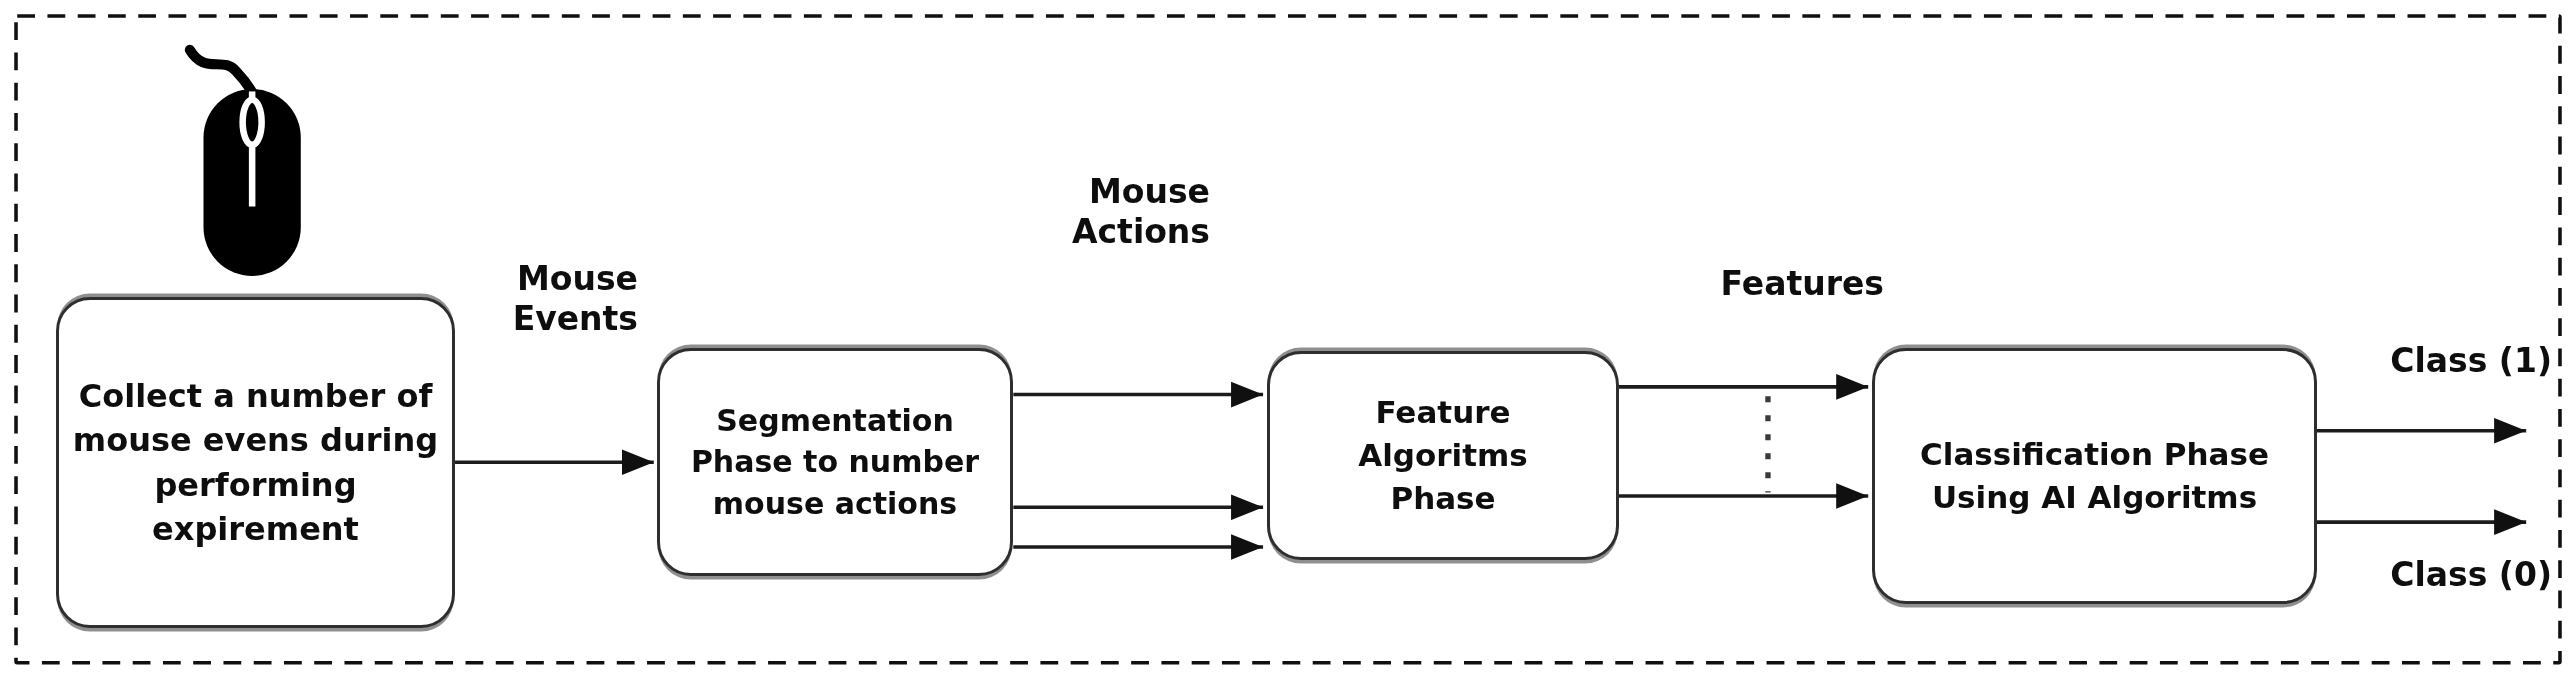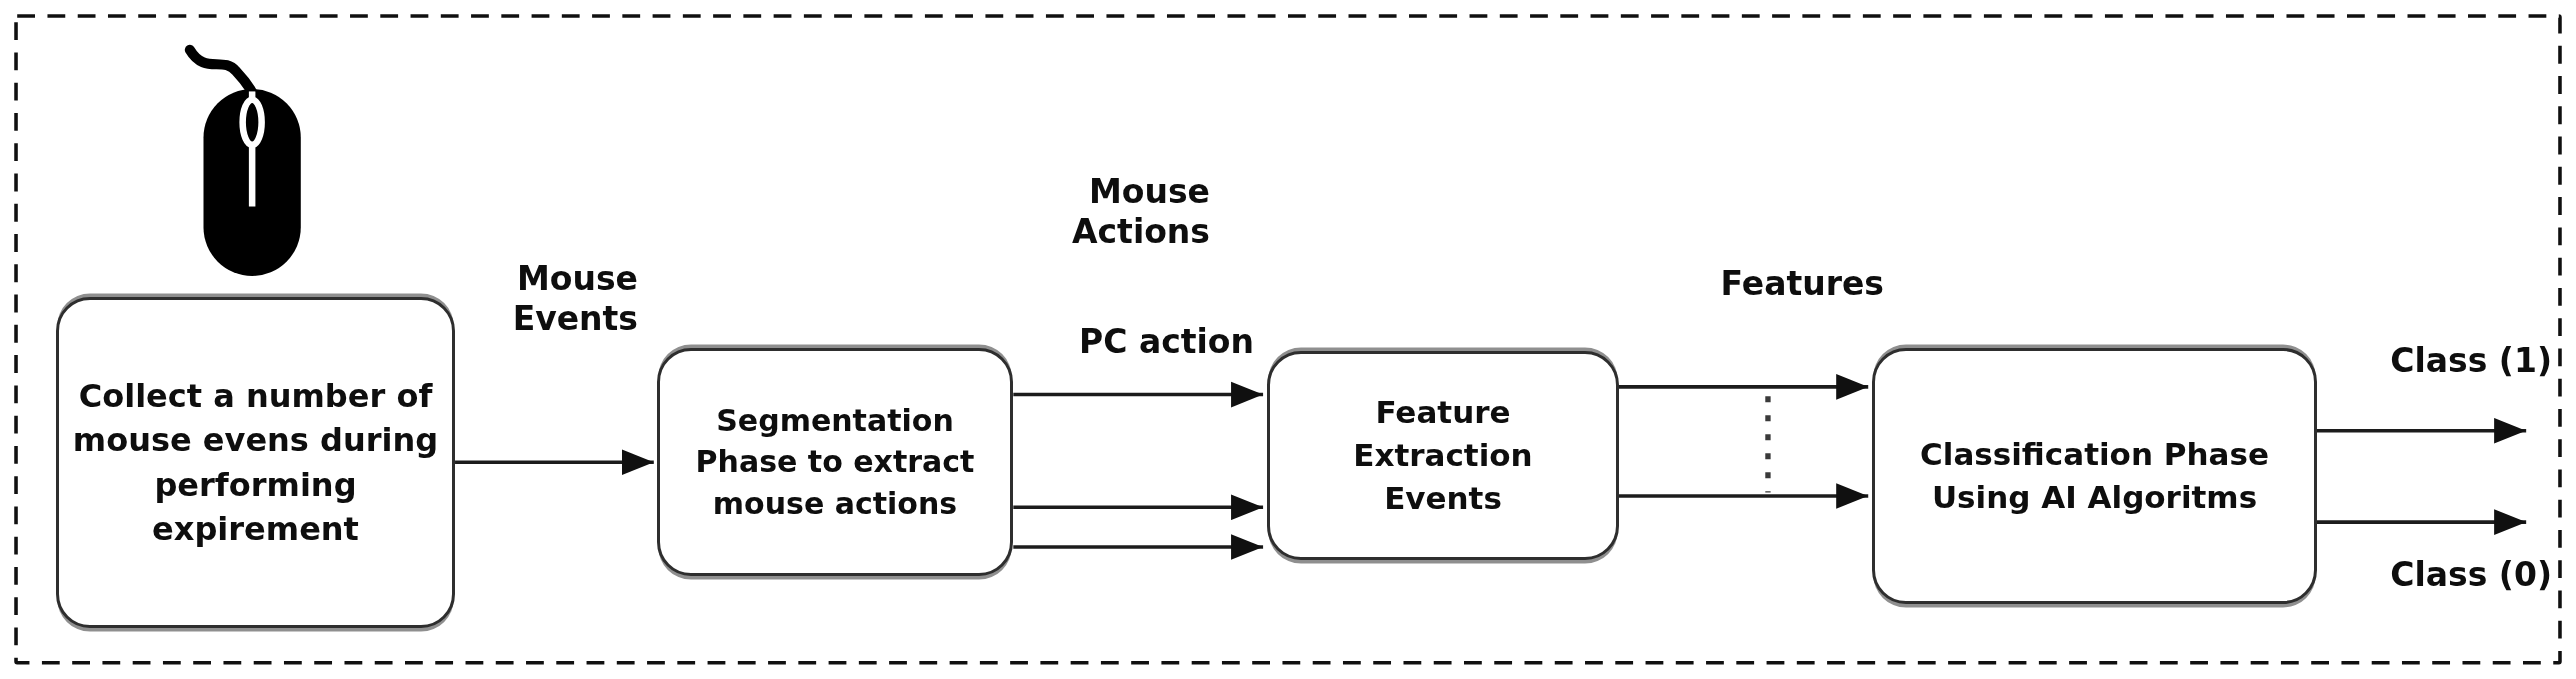--- a/index.html
+++ b/index.html
@@ -121,32 +121,31 @@
       <line class="dotted-line" x1="2980" y1="668" x2="2980" y2="830"></line>
     </g>
   </svg>
 
 
   <div class="node node-collect">
     <span>Collect a number of mouse evens during performing expirement</span>
   </div>
 
   <div class="node node-segmentation">
-    <span>Segmentation Phase to extract mouse actions</span>
+    <span>Segmentation Phase to number mouse actions</span>
   </div>
 
   <div class="node node-feature">
-    <span>Feature Extraction Events</span>
+    <span>Feature Algoritms Phase</span>
   </div>
 
   <div class="node node-classification">
     <span>Classification Phase Using AI Algoritms</span>
   </div>
 
   <div class="edge-label lbl-mouse-events">Mouse Events</div>
   <div class="edge-label lbl-mouse-actions">Mouse Actions</div>
-  <div class="edge-label lbl-pc-action">PC action</div>
   <div class="edge-label lbl-features">Features</div>
   <div class="edge-label lbl-class-one">Class (1)</div>
   <div class="edge-label lbl-class-zero">Class (0)</div>
 
 </div>
 
 
 </body></html>

